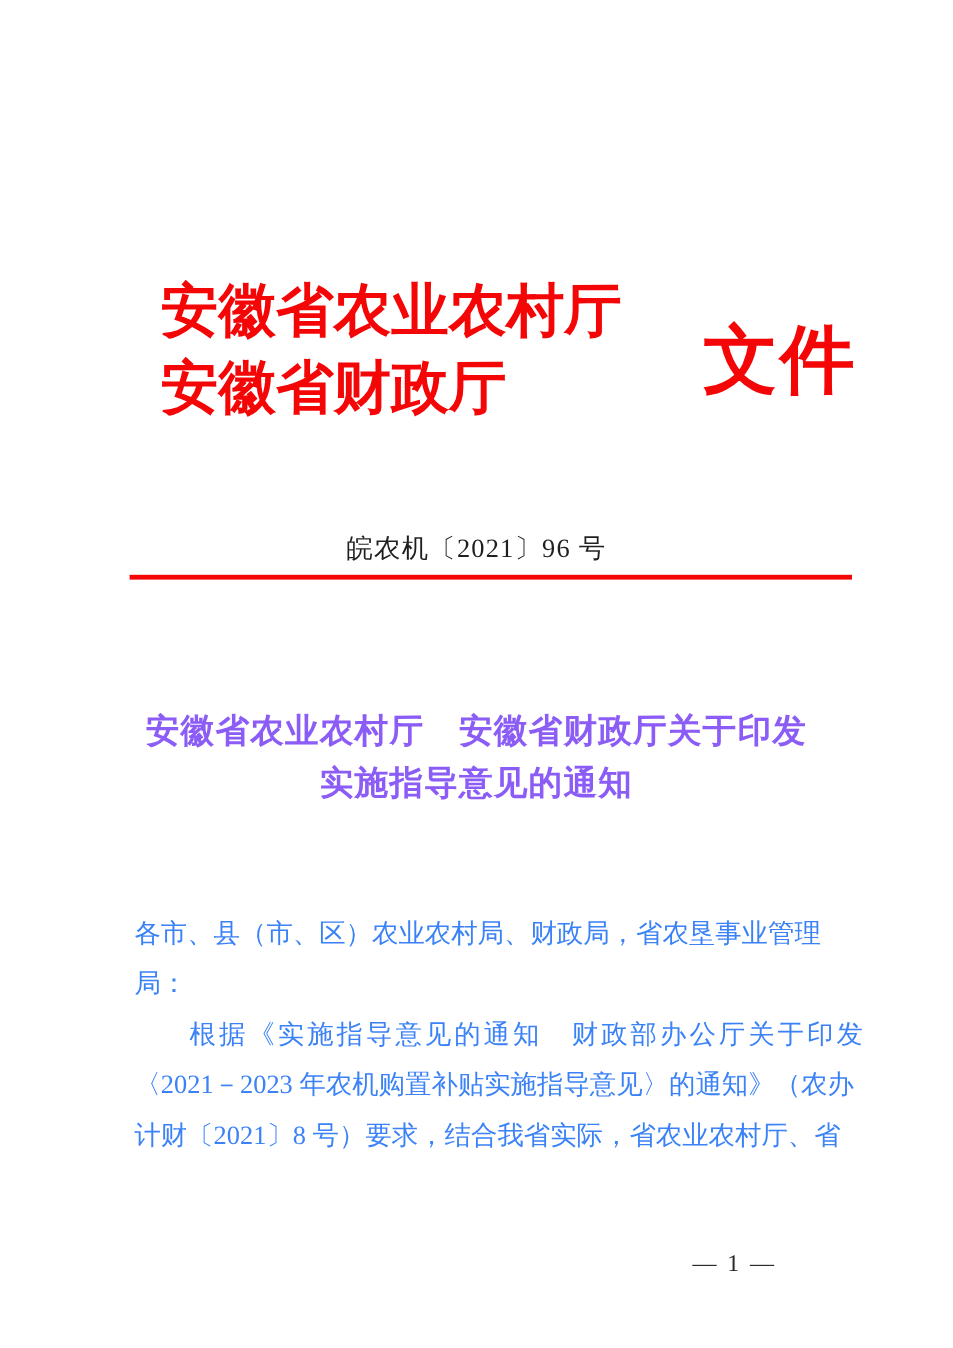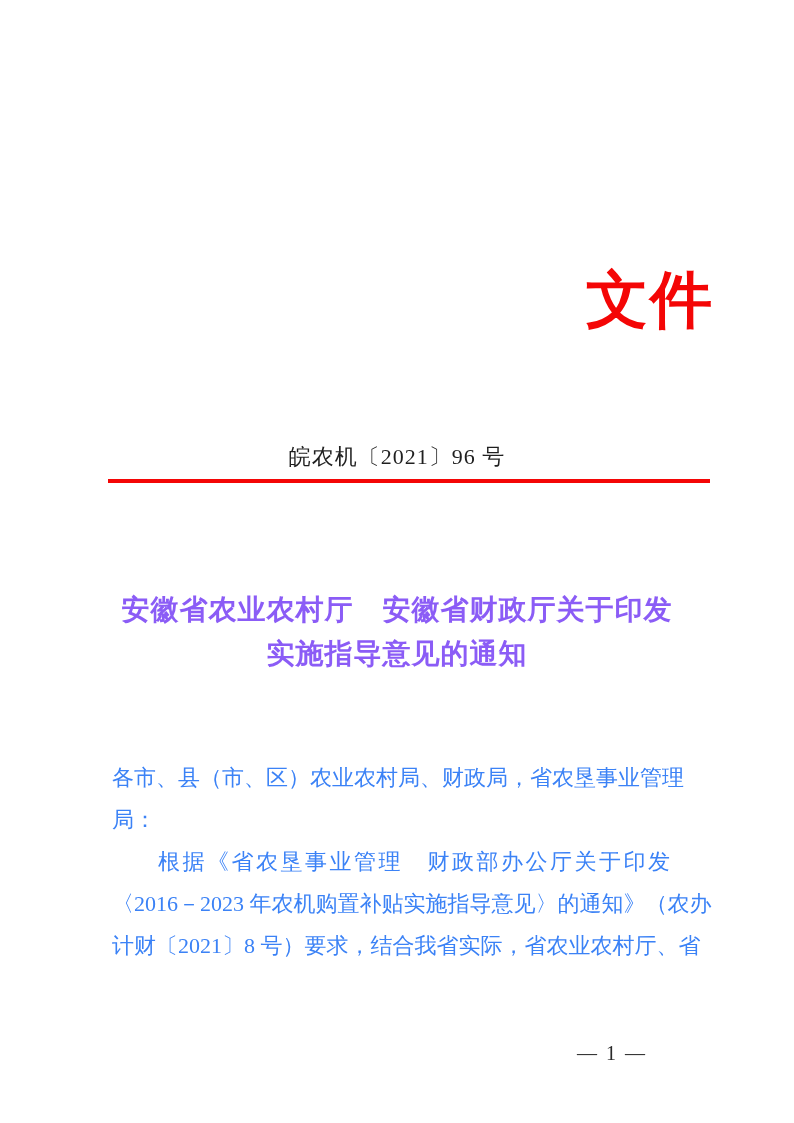--- a/index.html
+++ b/index.html
@@ -114,35 +114,39 @@
     letter-spacing: 2px;
     color: #2a2a2a;
     white-space: nowrap;
   }
 </style>
 </head>
 <body>
 
 <div class="page">
 
+  <div class="agency">
+    <div class="agency-line">安徽省农业农村厅</div>
+    <div class="agency-line">安徽省财政厅</div>
+  </div>
 
   <div class="doctype">文件</div>
 
   <div class="docnum">皖农机〔2021〕96 号</div>
 
   <div class="redline"></div>
 
   <div class="title">
     <div class="title-line">安徽省农业农村厅　安徽省财政厅关于印发</div>
     <div class="title-line">实施指导意见的通知</div>
   </div>
 
   <div class="body-text">
     <div class="bline">各市、县（市、区）农业农村局、财政局，省农垦事业管理</div>
     <div class="bline">局：</div>
-    <div class="bline indent spread">根据《省农垦事业管理　财政部办公厅关于印发</div>
-    <div class="bline">〈2016－2023 年农机购置补贴实施指导意见〉的通知》（农办</div>
+    <div class="bline indent spread">根据《实施指导意见的通知　财政部办公厅关于印发</div>
+    <div class="bline">〈2021－2023 年农机购置补贴实施指导意见〉的通知》（农办</div>
     <div class="bline">计财〔2021〕8 号）要求，结合我省实际，省农业农村厅、省</div>
   </div>
 
   <div class="pagenum">— 1 —</div>
 
 </div>
 
 </body></html>

